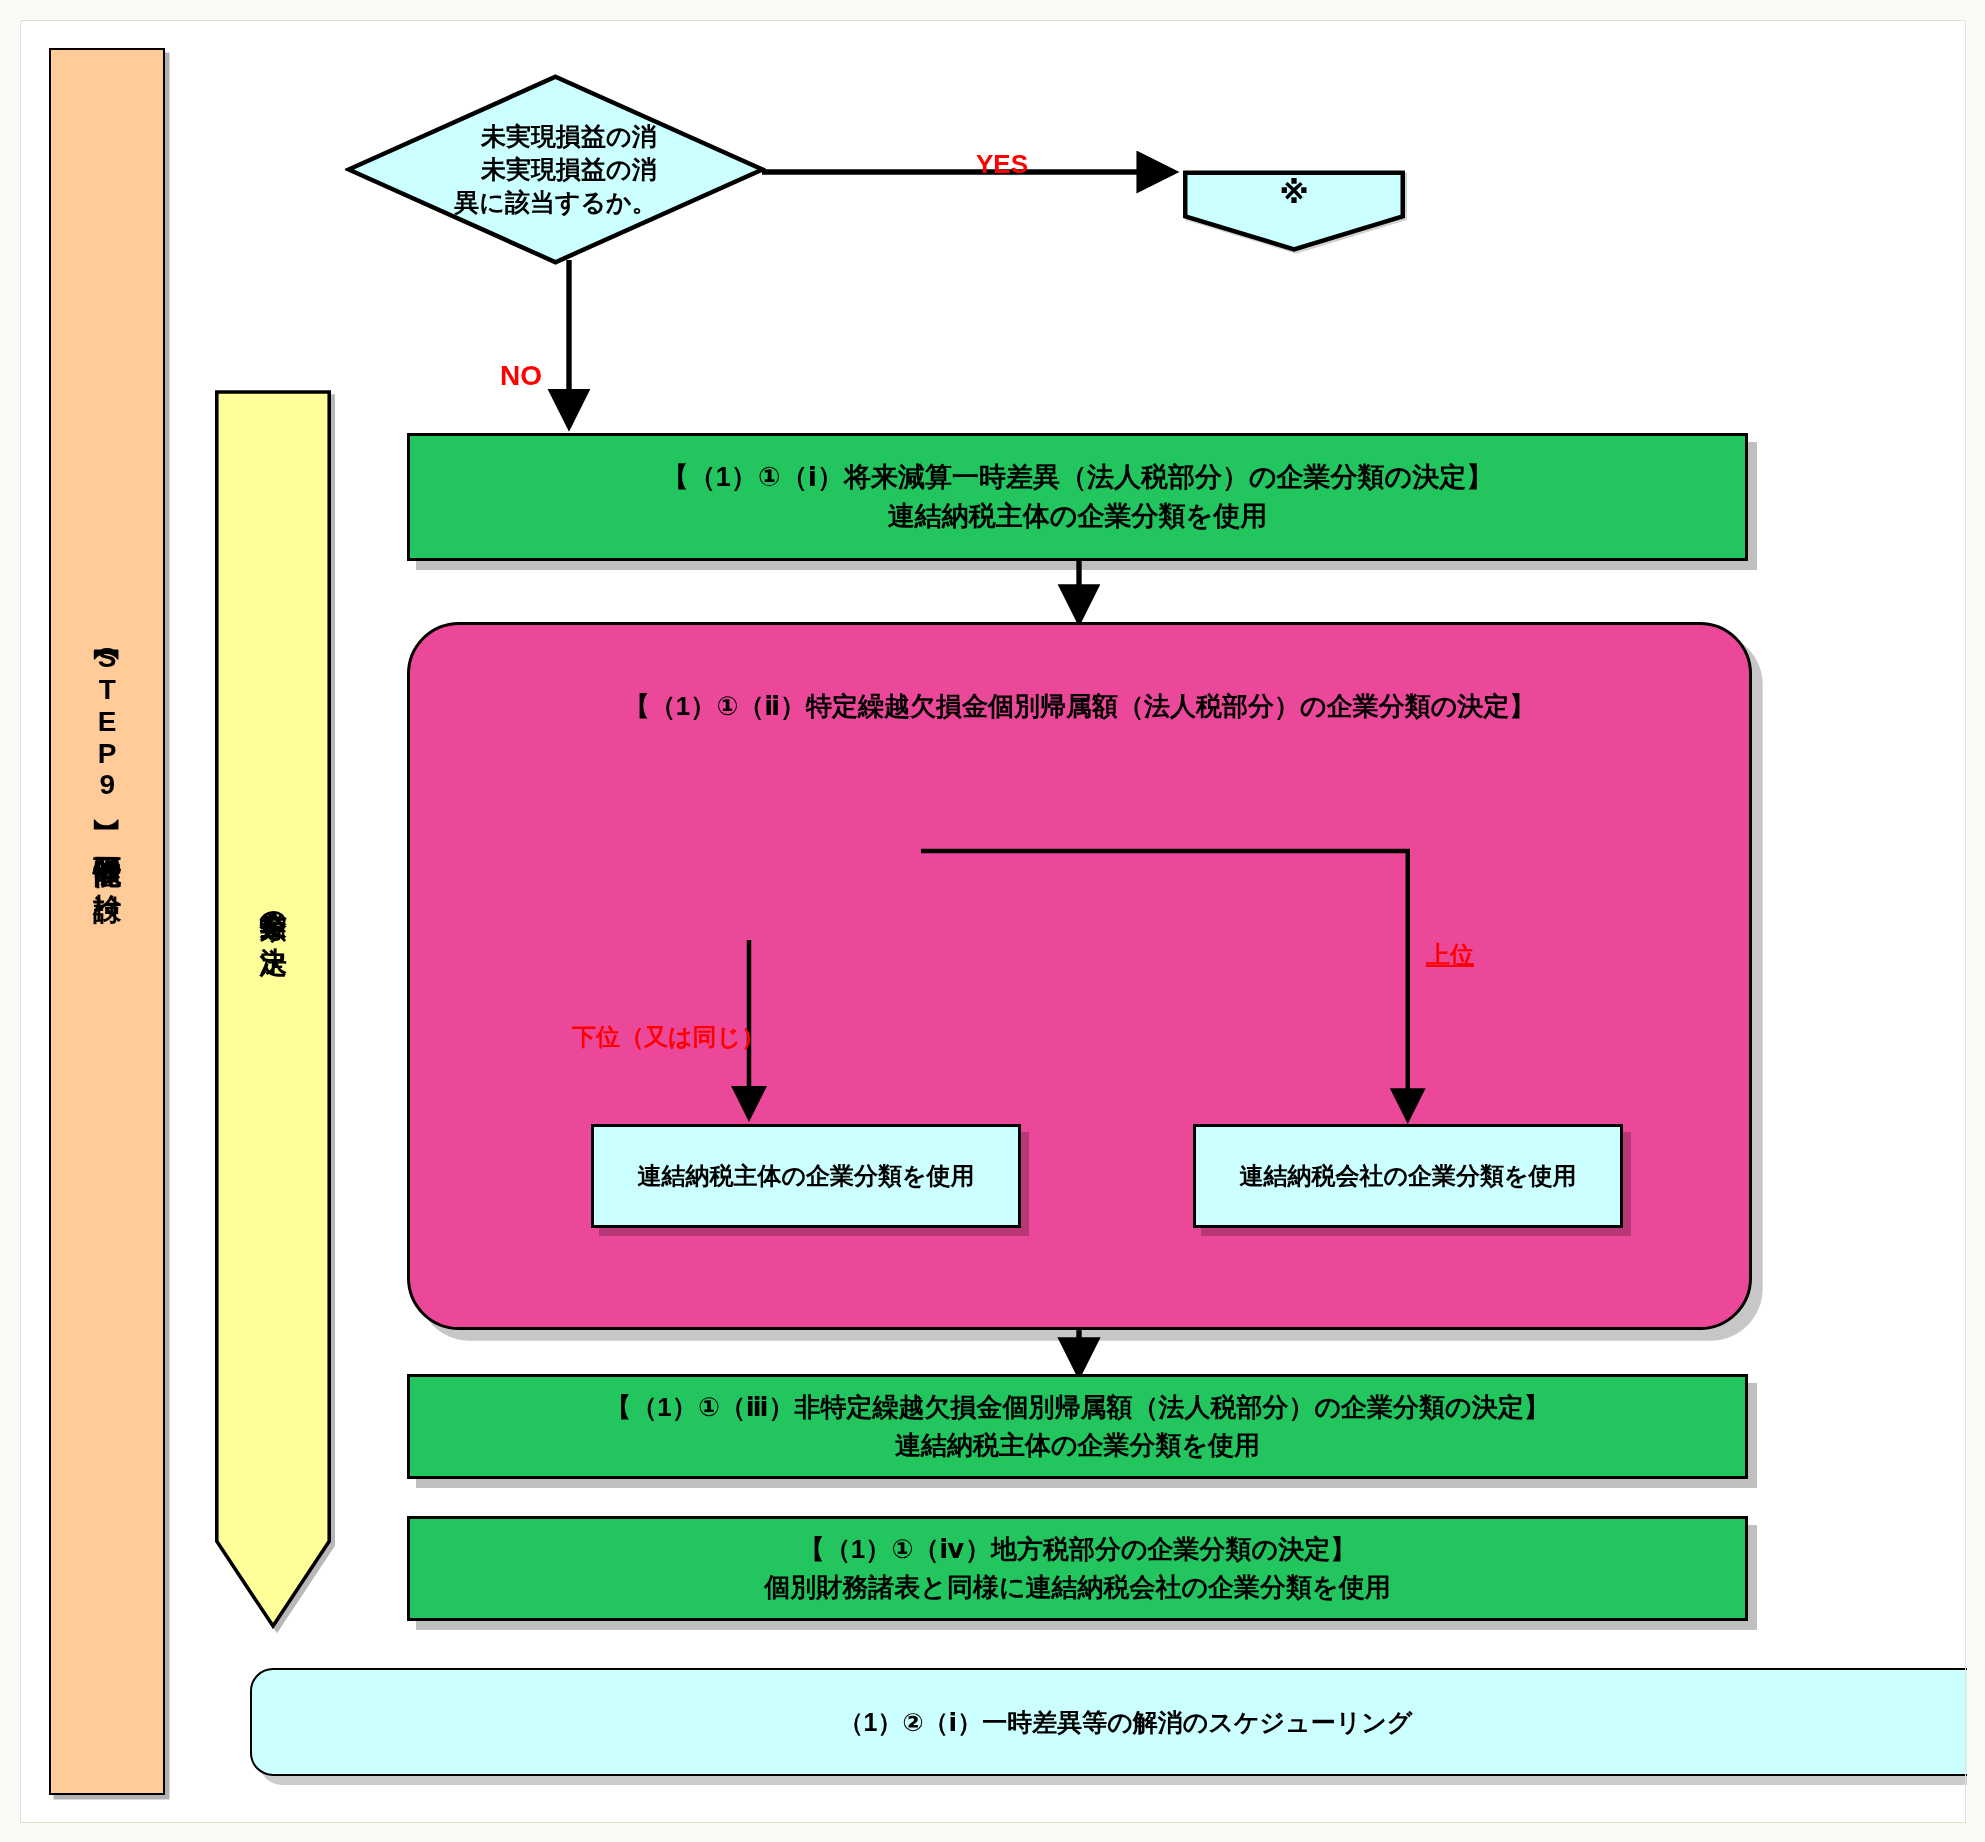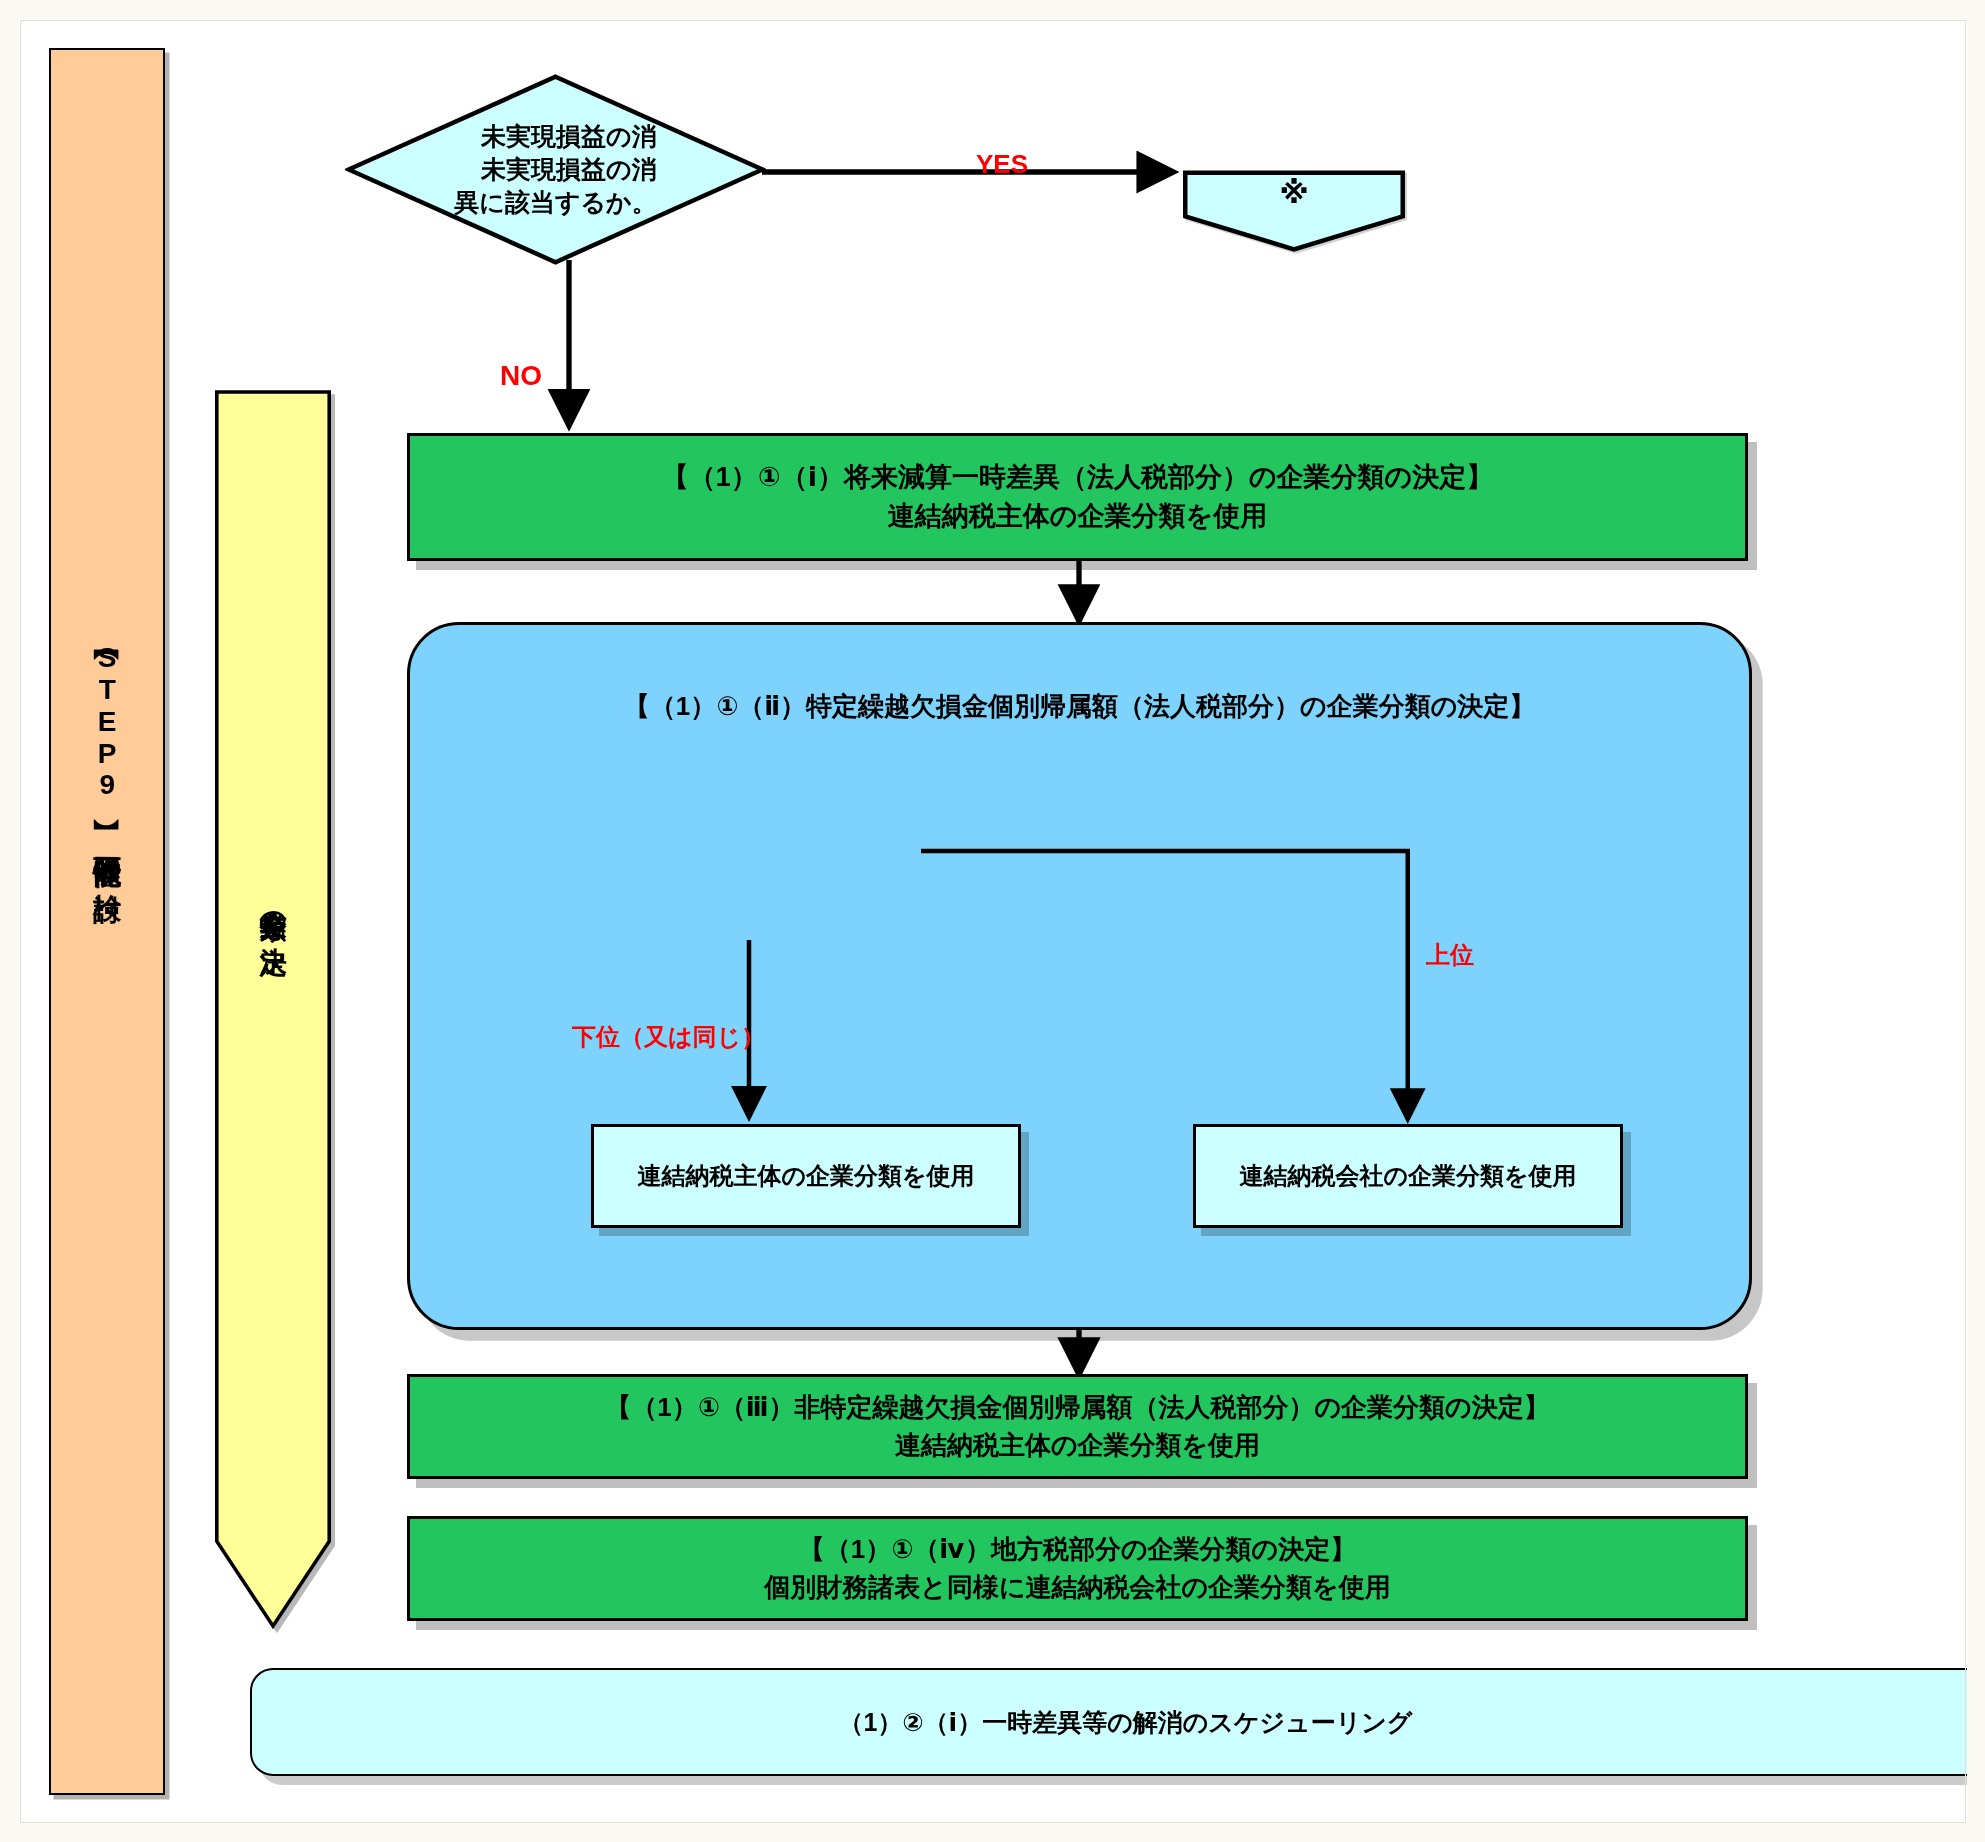--- a/index.html
+++ b/index.html
@@ -93,21 +93,21 @@
     line-height: 1.45;
   }
   #box-i     { left: 407px;  top: 433px;  width: 1341px; height: 128px; font-size: 27px; }
   #box-iii   { left: 407px;  top: 1374px; width: 1341px; height: 105px; font-size: 26px; }
   #box-iv    { left: 407px;  top: 1516px; width: 1341px; height: 105px; font-size: 26px; }
 
   
   #group-ii {
     left: 407px; top: 622px;
     width: 1345px; height: 708px;
-    background: #7dd3fc;
+    background: #ec4899;
     border: 3.6px solid #000000;
     border-radius: 52px;
     box-shadow: 10.7px 10.7px 0 rgba(0,0,0,0.22);
   }
   #group-ii-title {
     position: absolute;
     left: 0; right: 0; top: 64px;
     text-align: center;
     font-size: 26px;
     font-weight: bold;
@@ -190,21 +190,21 @@
 
   .edgelabel {
     position: absolute;
     color: #ff0000;
     font-weight: bold;
     white-space: nowrap;
   }
   #lbl-yes   { left: 976px; top: 149px;  font-size: 26px; }
   #lbl-no    { left: 500px;  top: 360px;  font-size: 28px; }
   #lbl-lower { left: 572px;  top: 1021px; font-size: 24px; }
-  #lbl-upper { left: 1426px; top: 939px; font-size: 24px; }
+  #lbl-upper { left: 1426px; top: 939px; font-size: 24px; text-decoration: underline; }
 </style>
 </head>
 <body>
 
 <div id="page">
 
   <div class="shp" id="band-step">
     <div id="band-step-label">
       <span class="vtext">【STEP9】 回収可能性の検討</span>
     </div>

